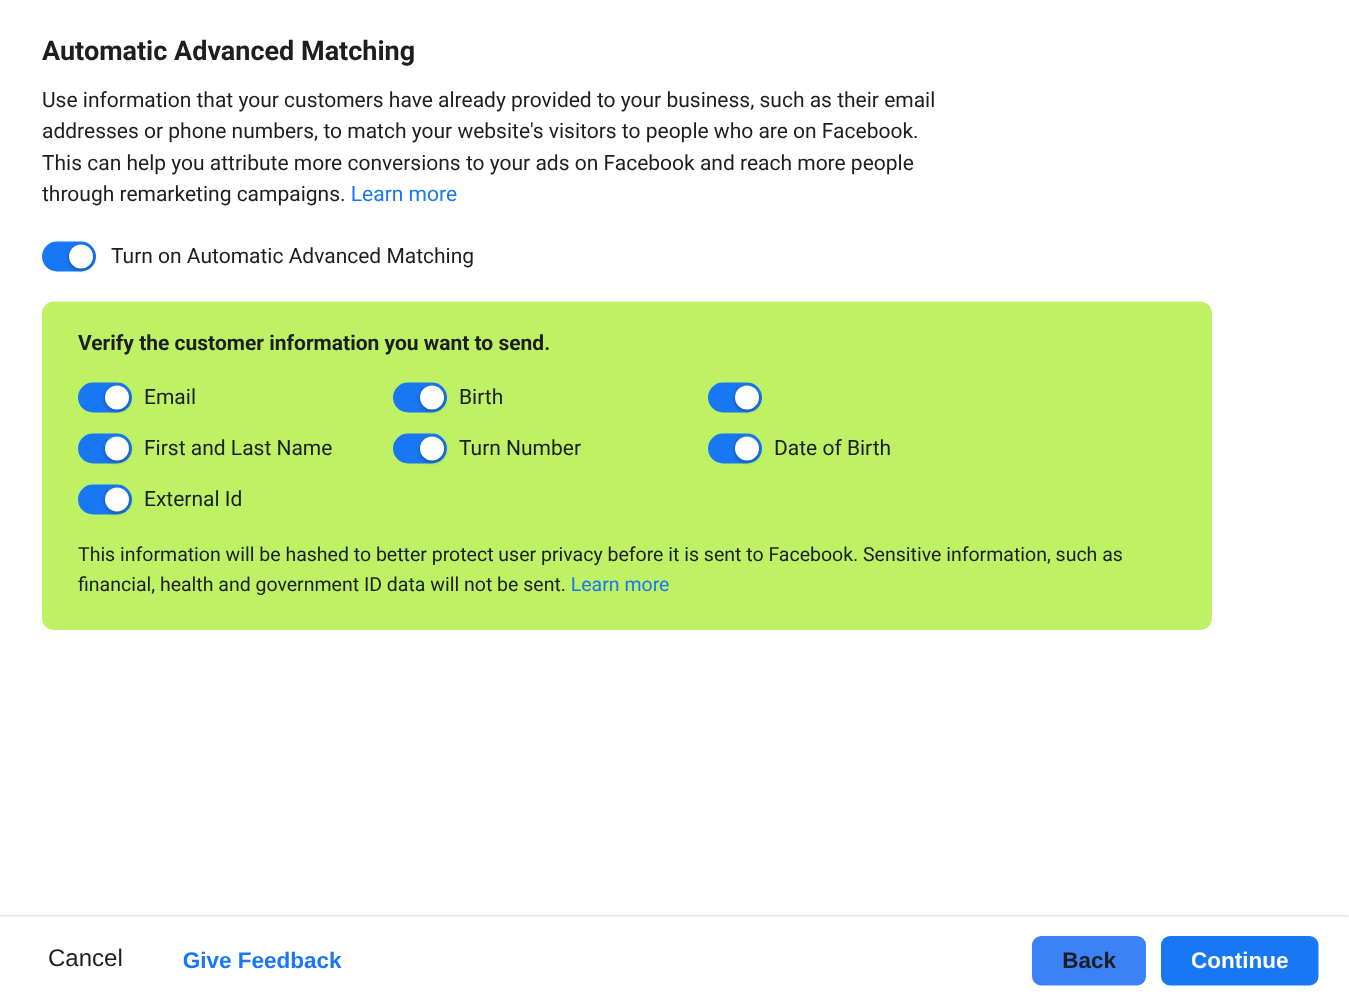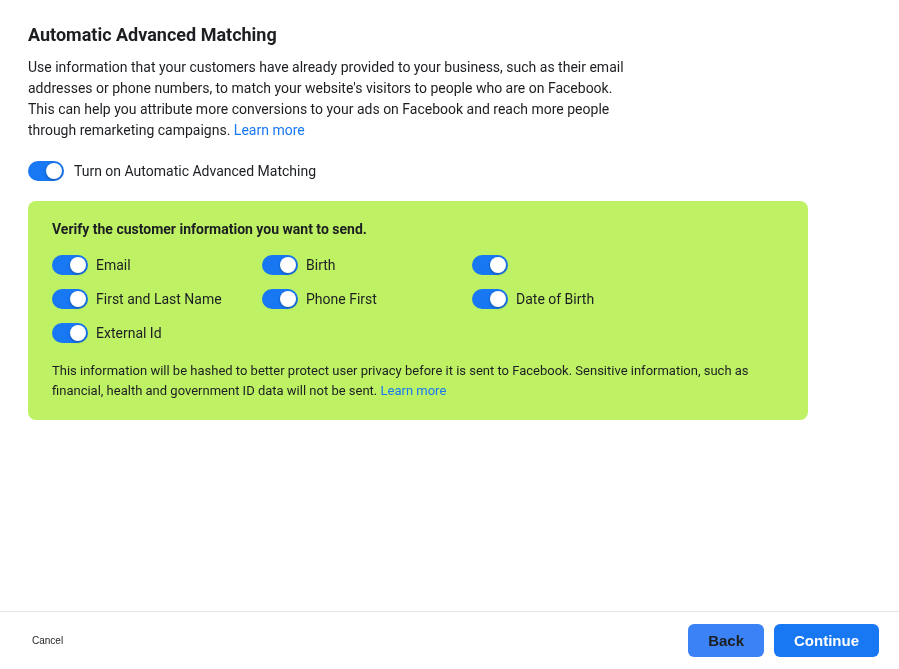--- a/index.html
+++ b/index.html
@@ -153,21 +153,21 @@
     .bottom-right {
       display: flex;
       align-items: center;
       gap: 10px;
     }
 
     .btn-cancel {
       background: none;
       border: none;
       color: #1c1e21;
-      font-size: 10px;
+      font-size: 16px;
       cursor: pointer;
       padding: 8px 12px;
     }
 
     .btn-feedback {
       background: none;
       border: none;
       color: #1877f2;
       font-size: 15px;
       font-weight: 600;
@@ -252,21 +252,21 @@
           <div class="toggle-thumb on"></div>
         </label>
         <span class="field-label">First and Last Name</span>
       </div>
       <div class="field-item">
         <label class="toggle">
           <input type="checkbox" checked="" style="">
           <div class="toggle-track on"></div>
           <div class="toggle-thumb on"></div>
         </label>
-        <span class="field-label">Phone First</span>
+        <span class="field-label">Turn Number</span>
       </div>
       <div class="field-item">
         <label class="toggle">
           <input type="checkbox" checked="" style="">
           <div class="toggle-track on"></div>
           <div class="toggle-thumb on"></div>
         </label>
         <span class="field-label">Date of Birth</span>
       </div>
 
@@ -283,18 +283,19 @@
     <p class="privacy-note">
       <span>This information will be hashed to better protect user privacy before it is sent to Facebook. Sensitive information, such as financial, health and government ID data will not be sent.</span>
       <a href="#">Learn more</a>
     </p>
   </div>
 </div>
 
 <div class="bottom-bar">
   <div class="bottom-left">
     <button class="btn-cancel">Cancel</button>
+    <button class="btn-feedback">Give Feedback</button>
   </div>
   <div class="bottom-right">
     <button class="btn-back">Back</button>
     <button class="btn-continue">Continue</button>
   </div>
 </div>
 
 </body></html>

